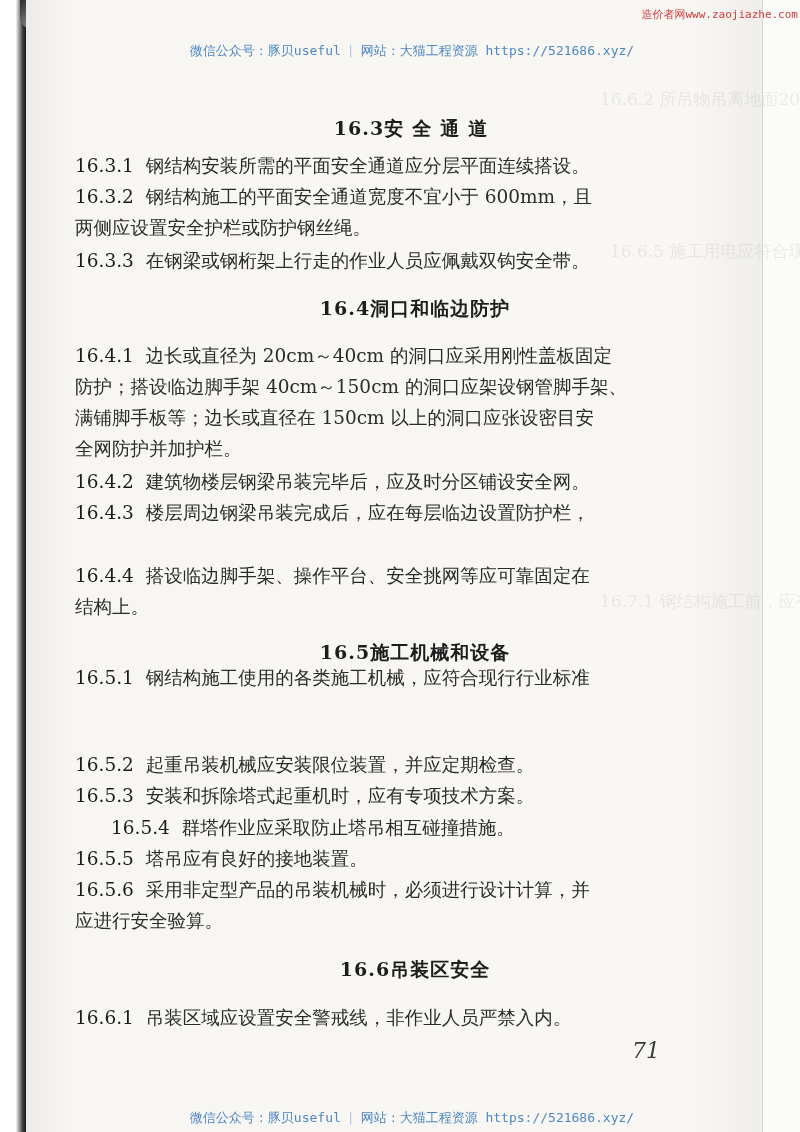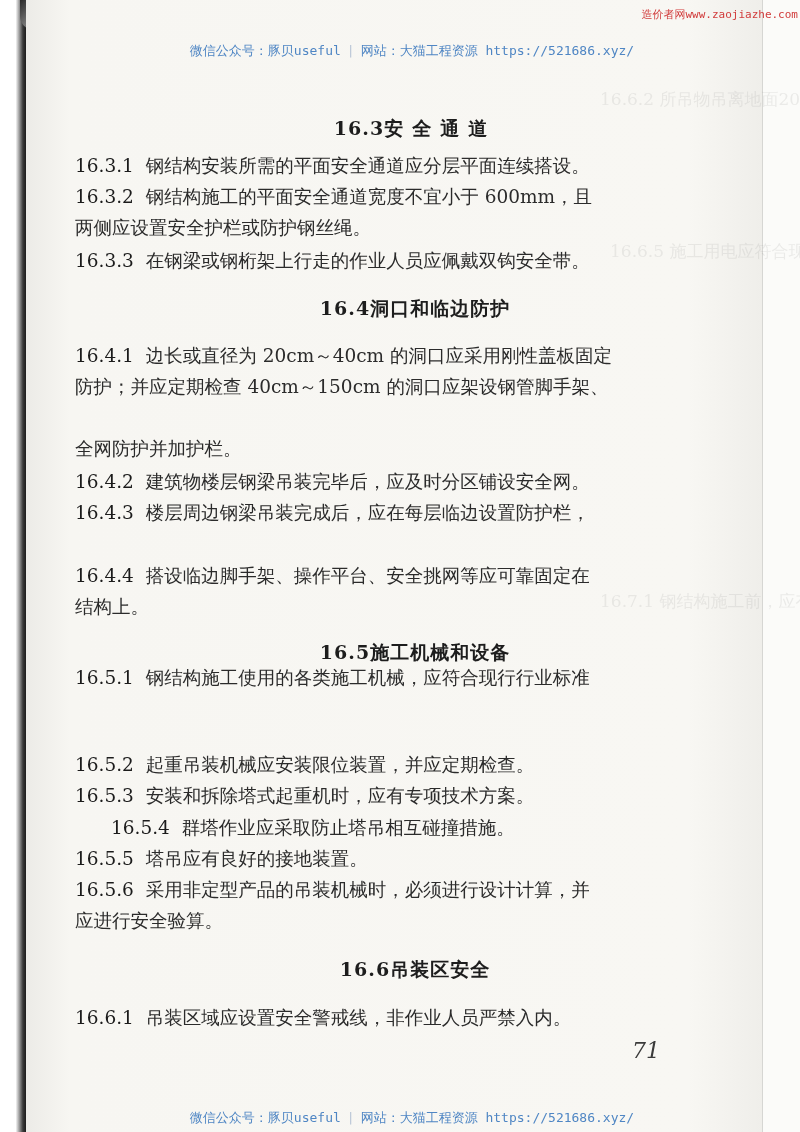--- a/index.html
+++ b/index.html
@@ -92,22 +92,22 @@
   </div>
   <div class="para" style="top:245px;">
     <span class="cl">16.3.3</span><span>在钢梁或钢桁架上行走的作业人员应佩戴双钩安全带。</span>
   </div>
 
   <div class="section-title" style="top:296px;">
     <span class="num">16.4</span><span class="txt">洞口和临边防护</span>
   </div>
   <div class="para" style="top:340px;">
     <span class="cl">16.4.1</span><span>边长或直径为 20cm～40cm 的洞口应采用刚性盖板固定</span><br>
-    <span>防护；并应定期检查 40cm～150cm 的洞口应架设钢管脚手架、</span><br>
-    <br>
+    <span>防护；搭设临边脚手架 40cm～150cm 的洞口应架设钢管脚手架、</span><br>
+    <span>满铺脚手板等；边长或直径在 150cm 以上的洞口应张设密目安</span><br>
     <span>全网防护并加护栏。</span>
   </div>
   <div class="para" style="top:466px;">
     <span class="cl">16.4.2</span><span>建筑物楼层钢梁吊装完毕后，应及时分区铺设安全网。</span>
   </div>
   <div class="para" style="top:497px;">
     <span class="cl">16.4.3</span><span>楼层周边钢梁吊装完成后，应在每层临边设置防护栏，</span><br>
   </div>
   <div class="para" style="top:560px;">
     <span class="cl">16.4.4</span><span>搭设临边脚手架、操作平台、安全挑网等应可靠固定在</span><br>

